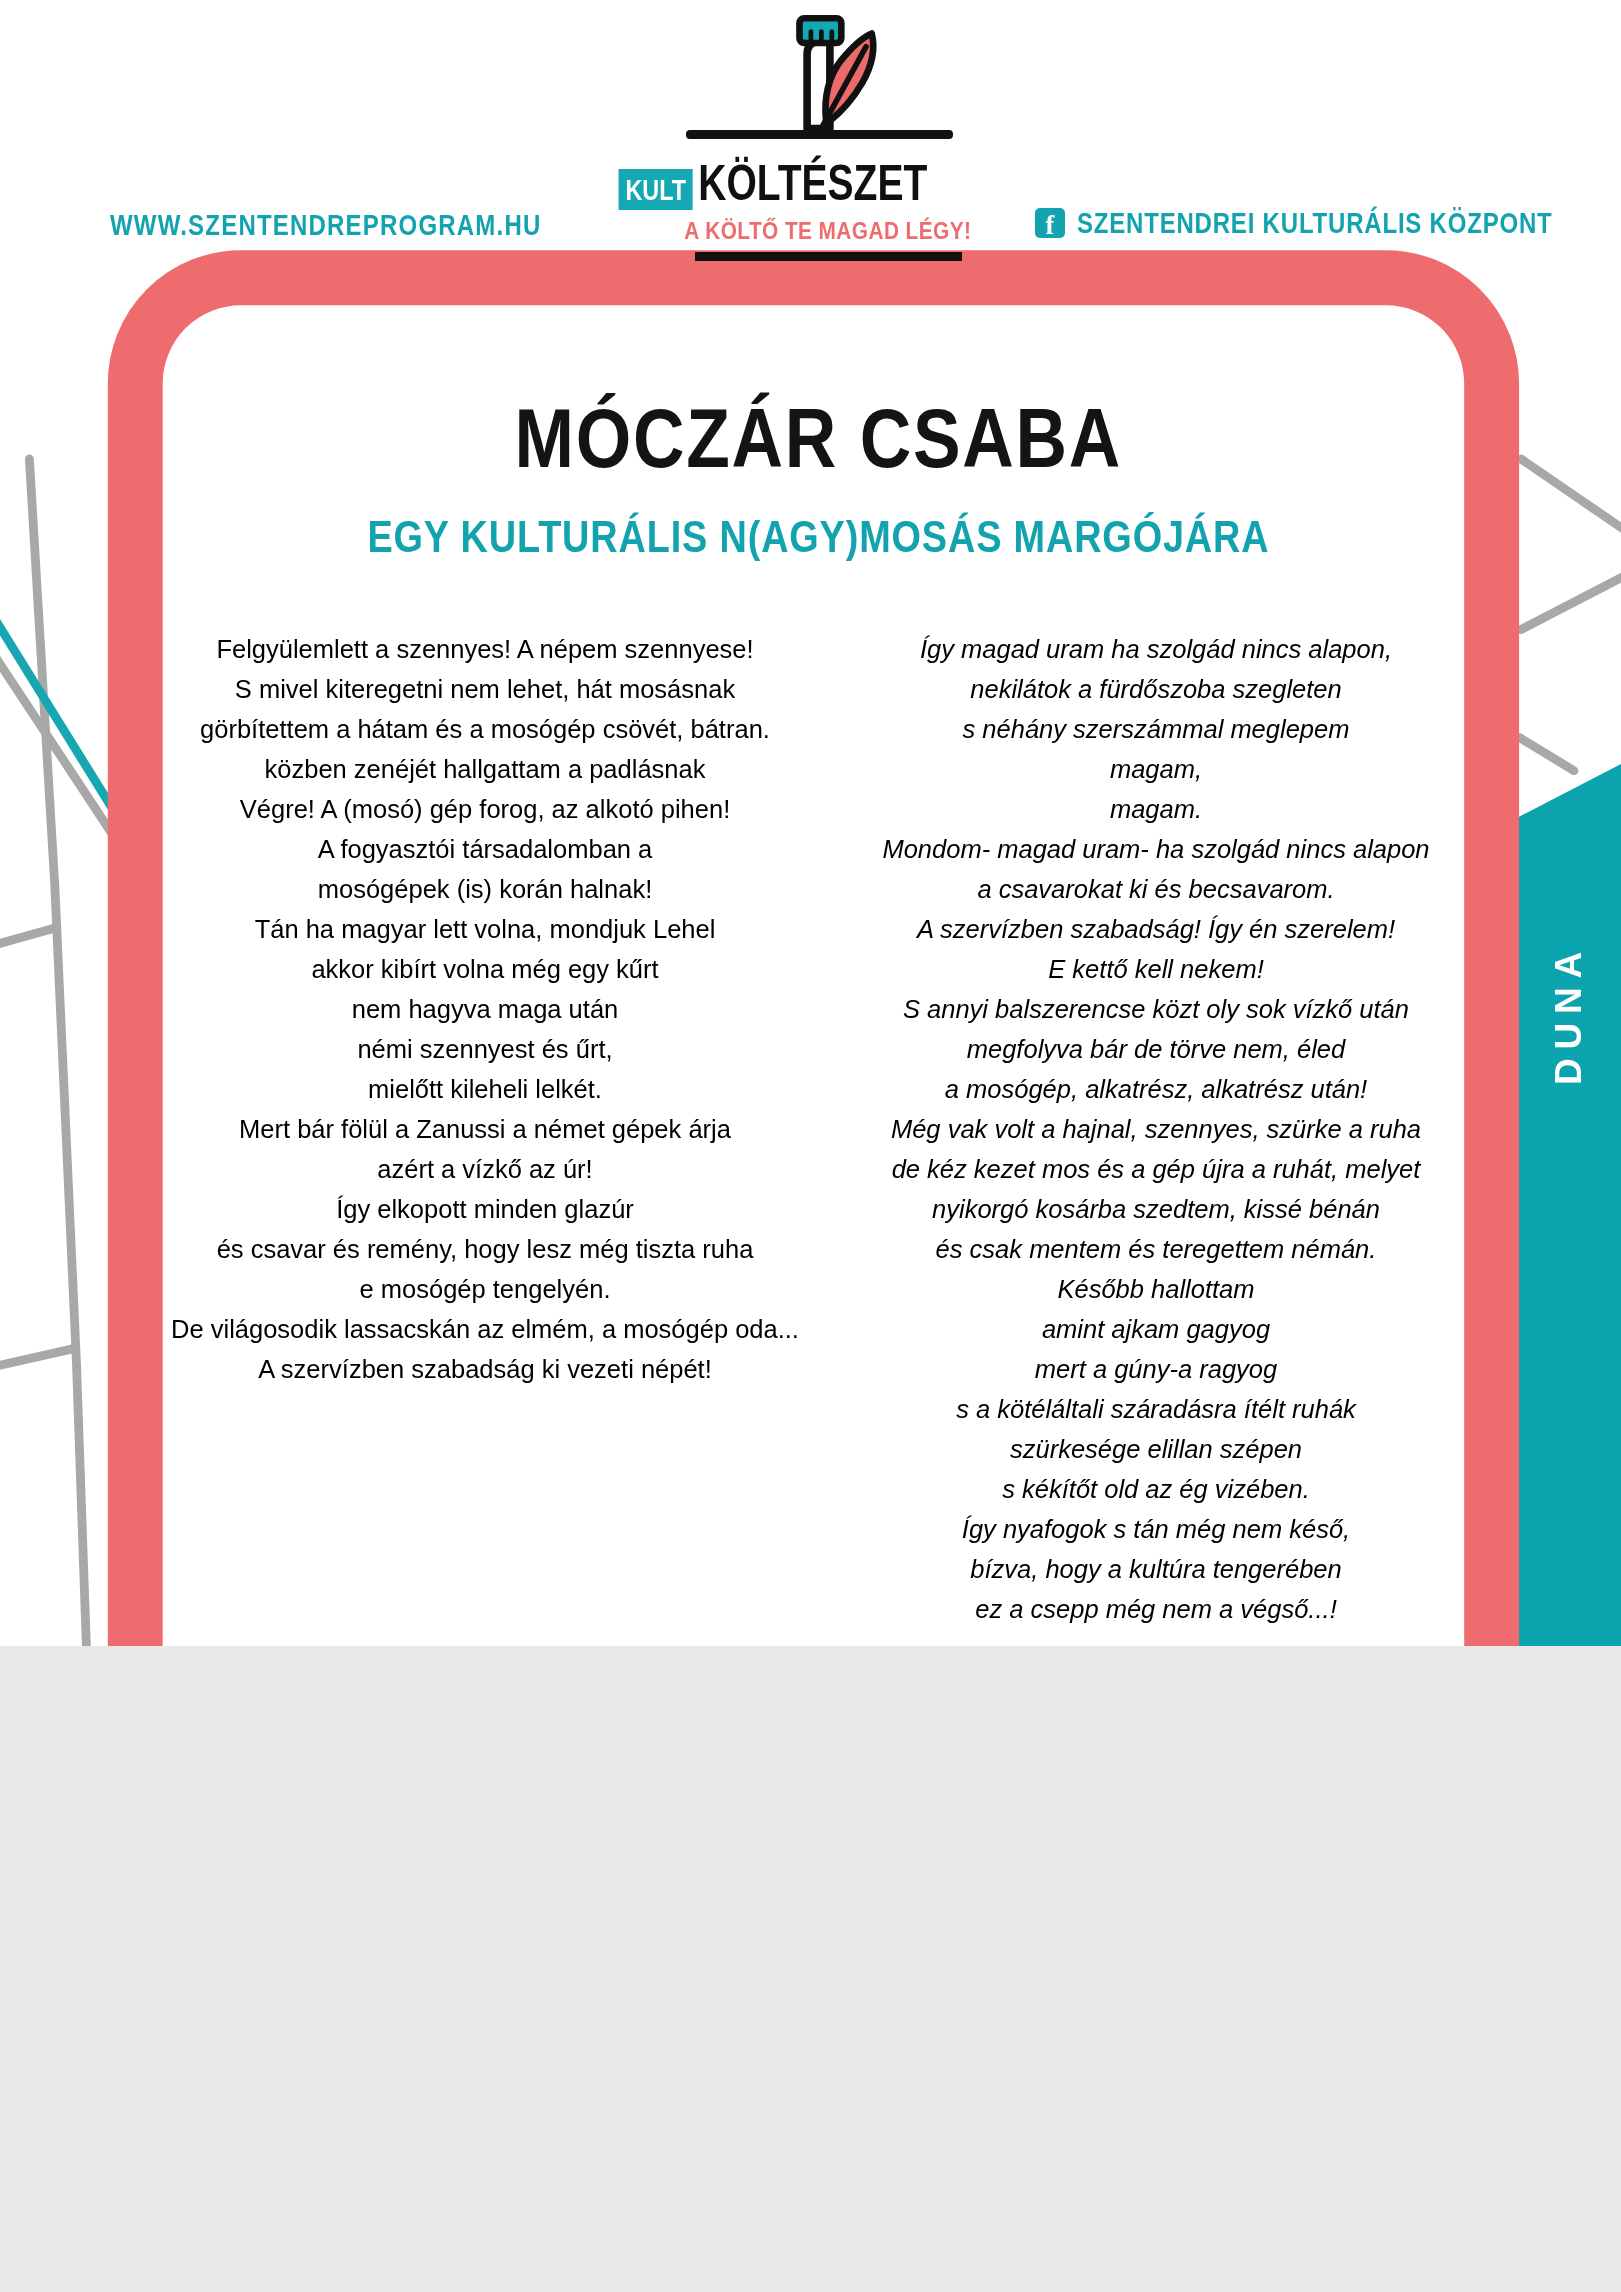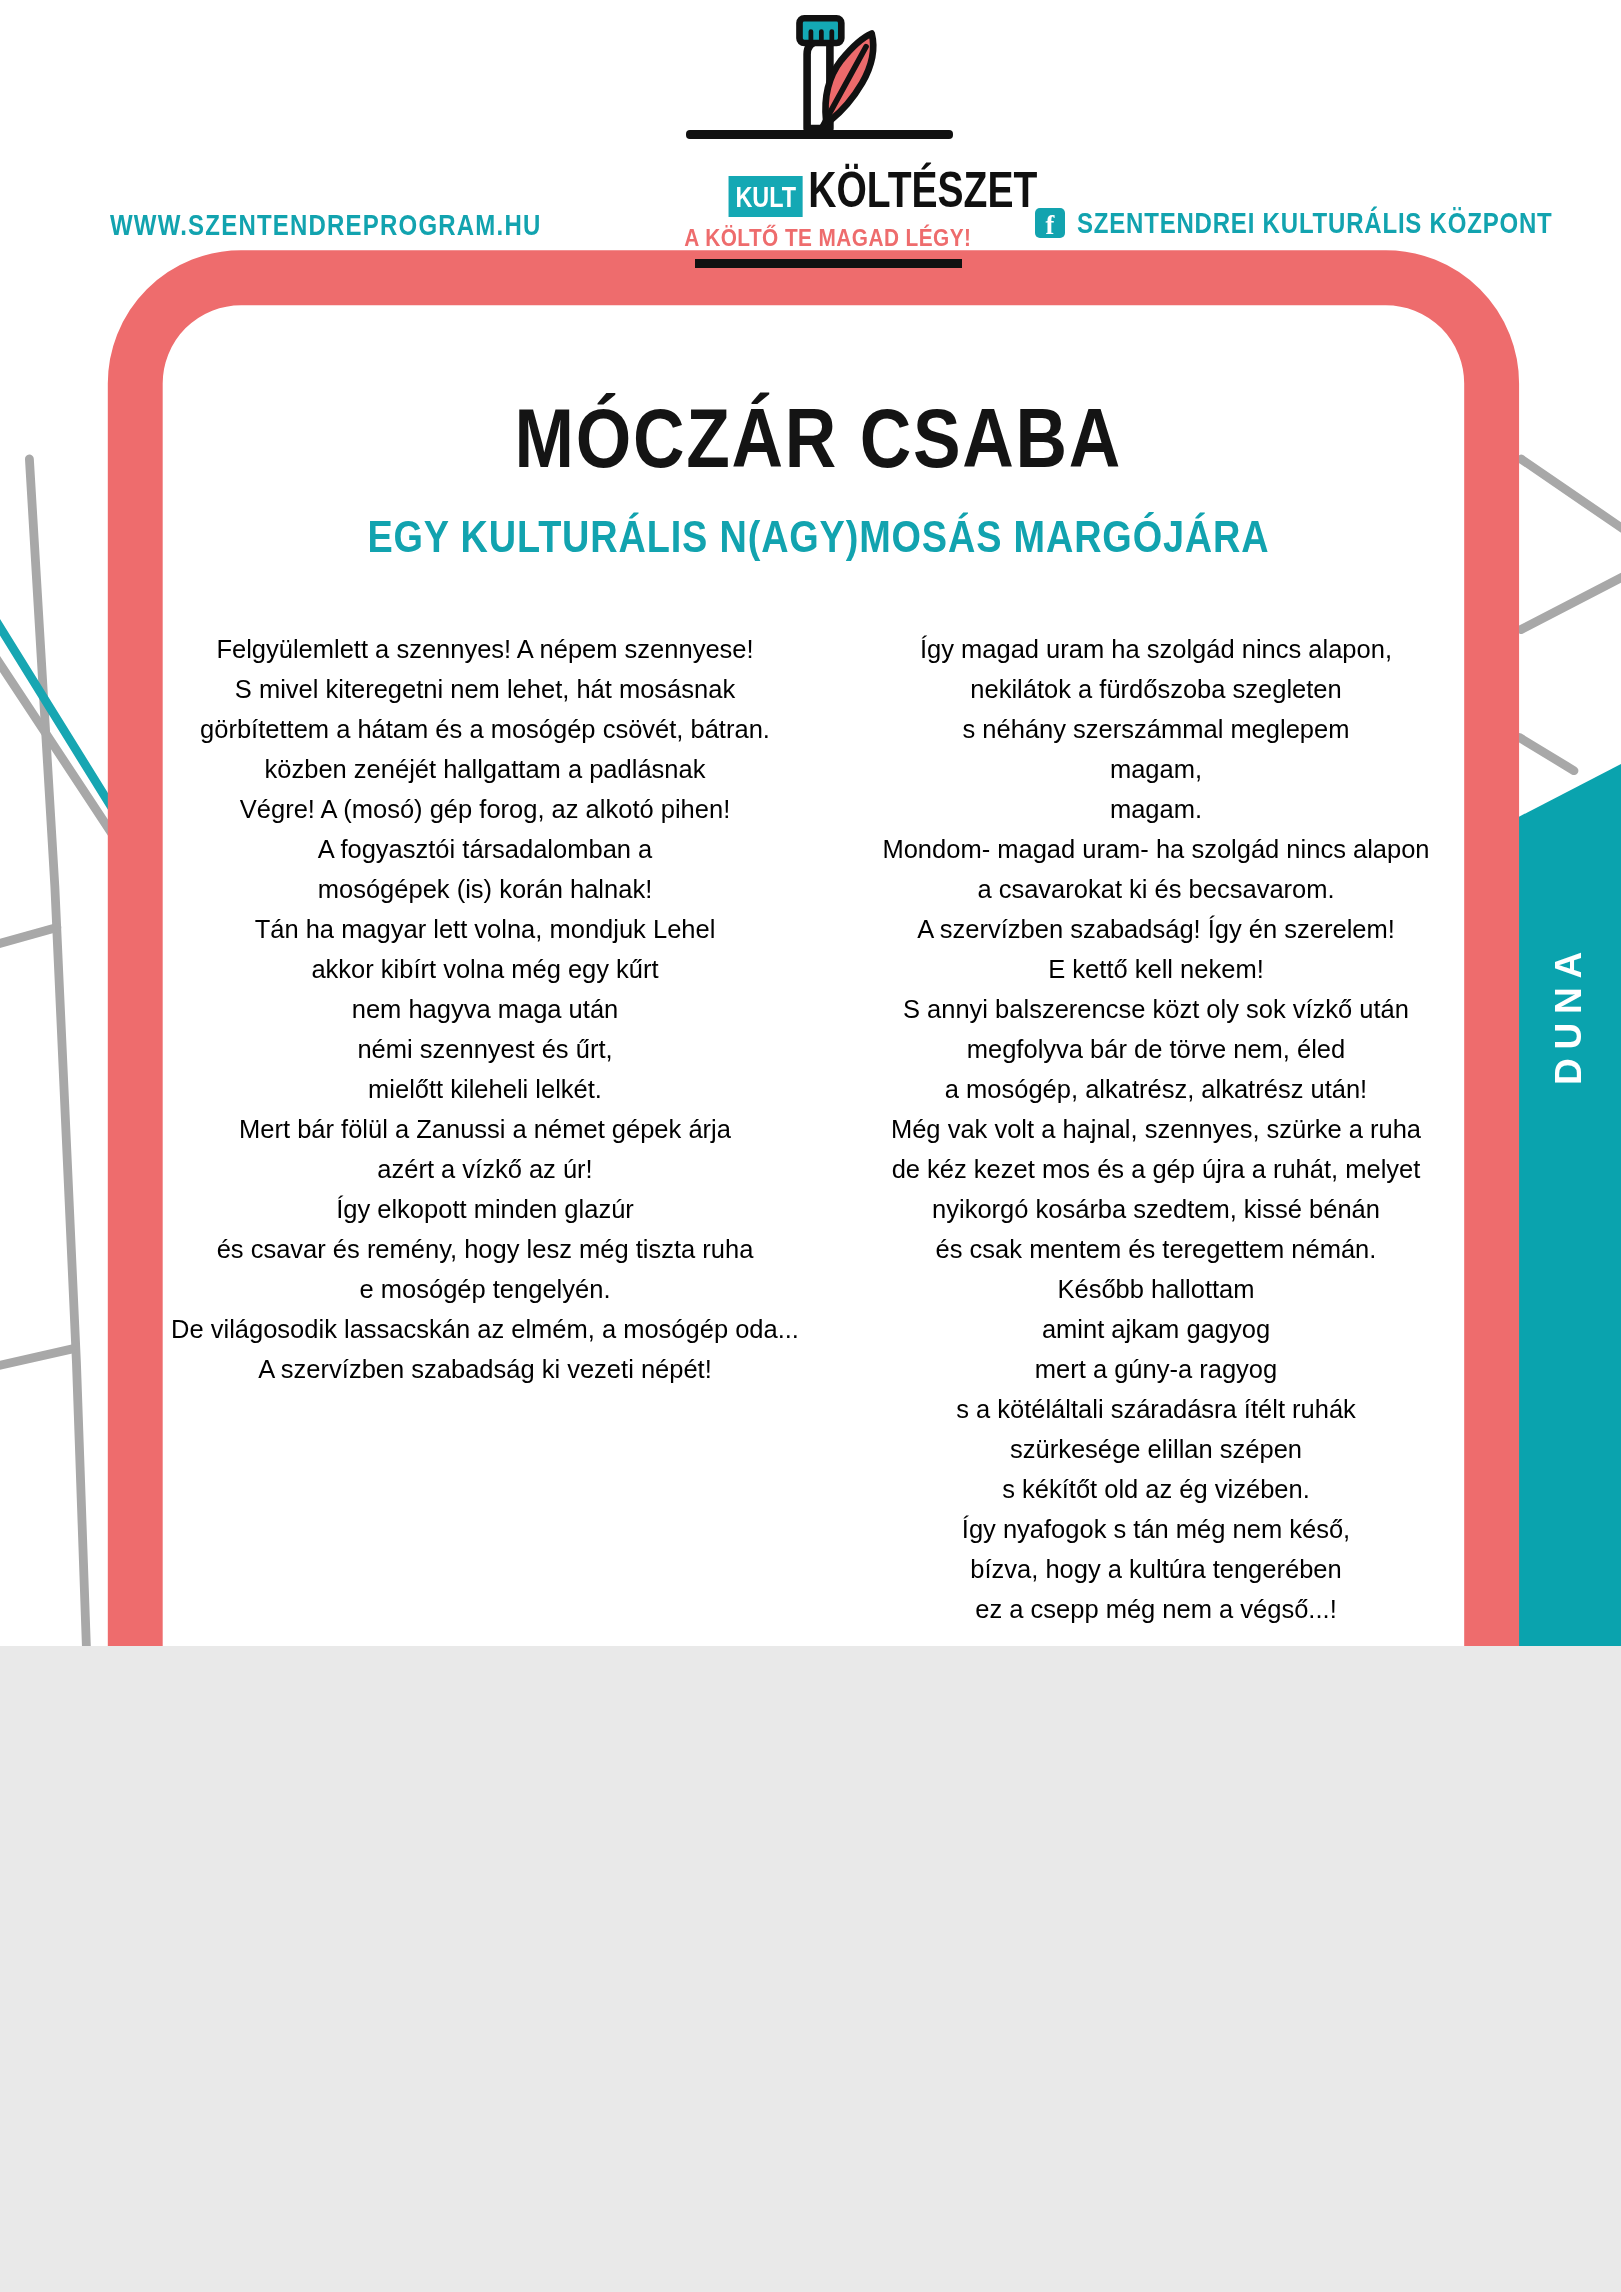--- a/index.html
+++ b/index.html
@@ -16,37 +16,37 @@
            font-size:30px;letter-spacing:1.5px;}
   .fb{position:absolute;left:1035px;top:206px;display:flex;align-items:center;gap:11.8px;}
   .fb-icon{width:30px;height:30px;background:#12a3af;border-radius:4.9px;color:#fff;
            font-weight:bold;font-size:26.5px;line-height:35px;text-align:center;overflow:hidden;
            font-family:"Liberation Serif",serif;}
   .fb-text{color:#12a3af;font-weight:bold;font-size:30px;letter-spacing:1px;}
 
   .logo{position:absolute;left:575px;top:7.8px;width:506px;text-align:center;}
   .logo-icon{height:129px;display:flex;justify-content:center;}
   .logo-baseline{position:absolute;left:111px;top:122px;width:267px;height:8.8px;background:#111;border-radius:3.9px;}
-  .logo-text{margin-top:24px;display:flex;justify-content:flex-end;align-items:center;gap:0;}
+  .logo-text{margin-top:17px;display:flex;justify-content:flex-start;align-items:center;gap:0;}
   .kult{background:#14a8b4;color:#fff;font-size:30px;font-weight:bold;padding:3.9px 8.8px;margin-right:6.9px;}
   .koltszet{color:#101010;font-size:50px;font-weight:bold;letter-spacing:0;}
   .tagline{color:#ee6c6d;font-weight:bold;font-size:24.5px;margin-top:4.9px;letter-spacing:0.5px;}
   .rule{width:267px;height:9.8px;background:#111;margin:6.9px auto 0;}
 
   
   .author{position:absolute;left:137px;top:390px;width:1362px;text-align:center;
           font-size:84px;font-weight:bold;color:#141414;letter-spacing:2px;}
   .subtitle{position:absolute;left:137px;top:512px;width:1362px;text-align:center;
             font-size:44px;font-weight:bold;color:#12a3af;letter-spacing:1px;}
   .subtitle .cond-c{transform:scaleX(.86);}
   .col{position:absolute;top:616px;padding-top:12.7px;font-size:25.5px;line-height:40px;
        color:#000000;text-align:center;}
   .col div{white-space:nowrap;}
   .col-left{left:147px;width:676px;}
-  .col-right{left:821px;width:670px;}
+  .col-right{left:821px;width:670px;font-style:italic;}
 
   
   .duna{position:absolute;left:1517px;top:867px;width:104px;height:294px;
         display:flex;align-items:center;justify-content:center;}
   .duna span{transform:rotate(-90deg);color:#fff;font-weight:bold;font-size:37px;letter-spacing:8.8px;}
 
   
   .mk{position:absolute;border-radius:9.8px;background:currentColor;}
   .mk::after{content:"";position:absolute;left:8.8px;bottom:-10.8px;width:0;height:0;
              border:8.8px solid transparent;border-top:12.7px solid currentColor;}

